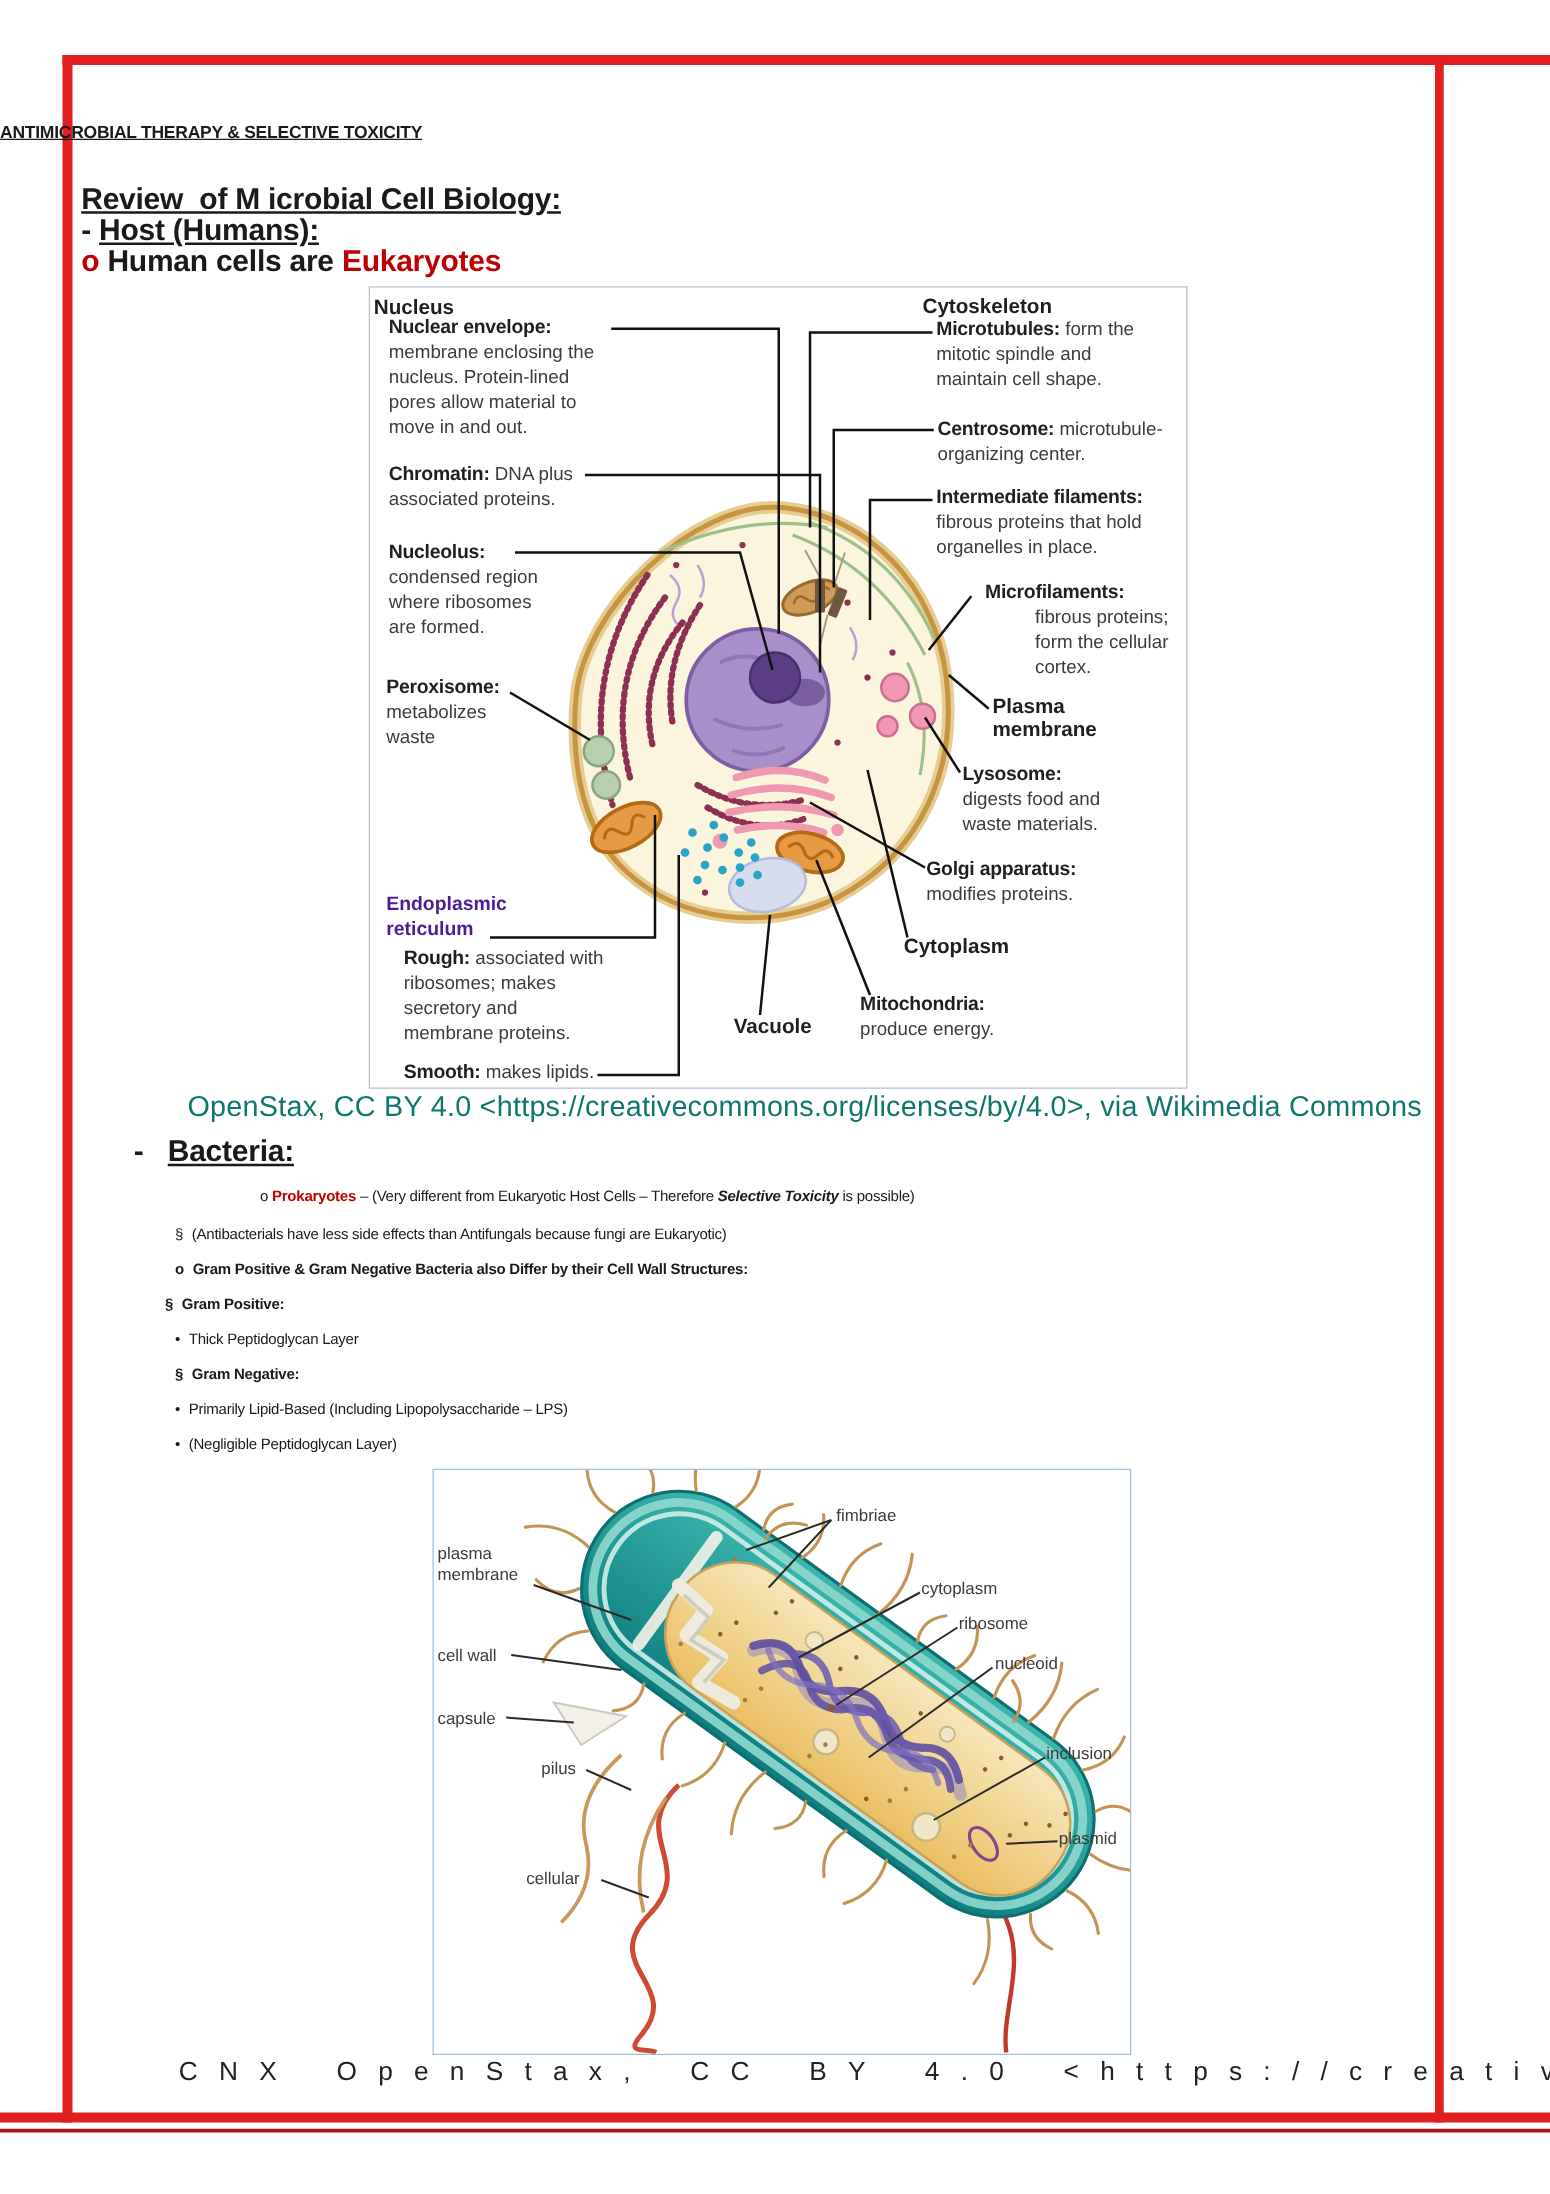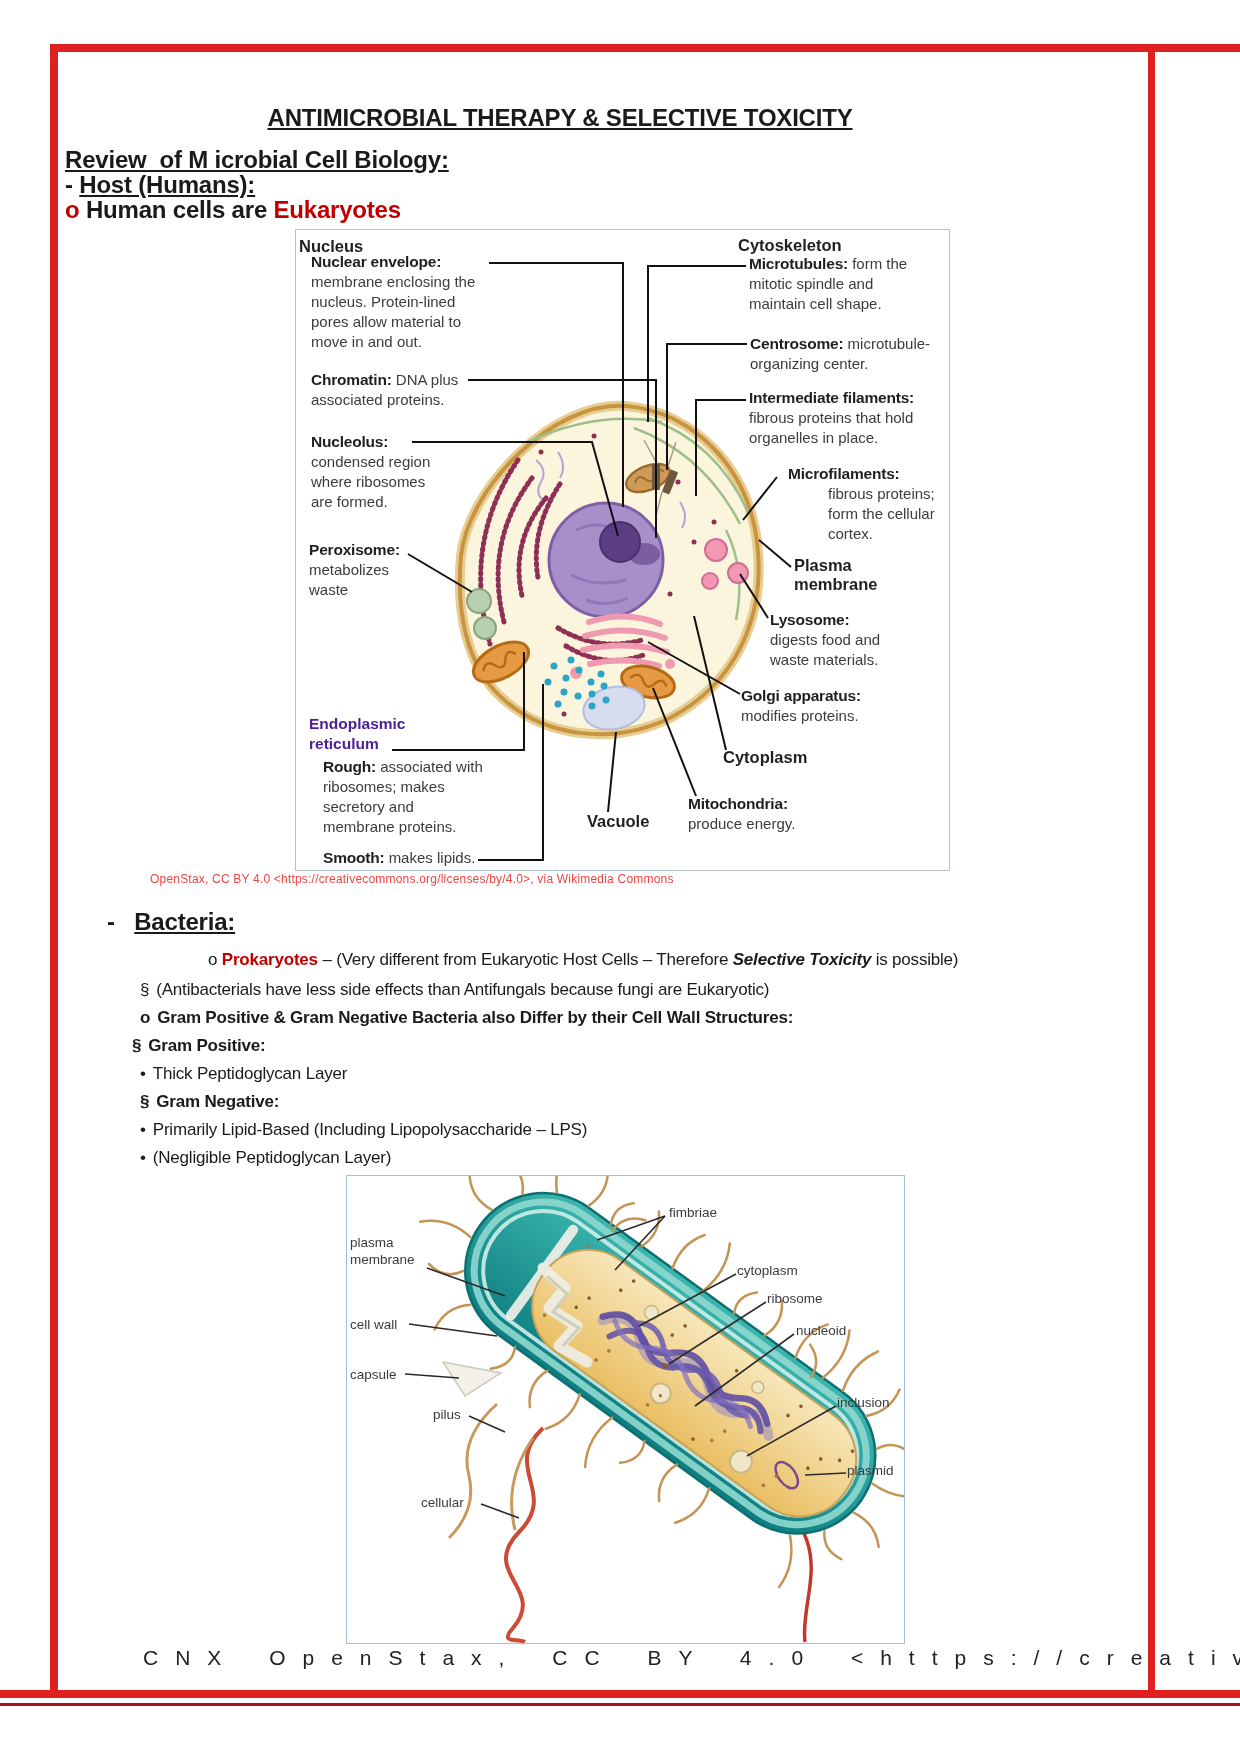--- a/index.html
+++ b/index.html
@@ -1,37 +1,37 @@
 <!DOCTYPE html>
 <html><head>
 <meta charset="utf-8">
 <style>
   html,body{margin:0;padding:0}
   body{width:1240px;height:1755px;position:relative;background:#fff;overflow:hidden;
        font-family:"Liberation Sans",sans-serif;color:#1a1a1a}
   
   .bd{position:absolute;background:#e01f1f}
   
-  .doc-title{position:absolute;left:0;top:88px;width:1120px;text-align:center;
-     font-size:24px;font-weight:bold;text-decoration:underline;letter-spacing:-.2px;white-space:pre}
+  .doc-title{position:absolute;left:0;top:88px;width:1120px;text-align:left;
+     font-size:14px;font-weight:bold;text-decoration:underline;letter-spacing:-.2px;white-space:pre}
   .h-line{position:absolute;font-size:24px;font-weight:bold;white-space:pre;letter-spacing:-.2px}
   .u{text-decoration:underline}
   .red{color:#c00000}
-  .body-line{position:absolute;font-size:17px;white-space:nowrap;letter-spacing:-.2px}
+  .body-line{position:absolute;font-size:12px;white-space:nowrap;letter-spacing:-.2px}
   .bold{font-weight:bold}
   .mk{margin-right:7px}
   
   .fig{position:absolute;background:#fff;border:1px solid #b3c4d2}
   .fig svg{position:absolute;left:0;top:0;width:100%;height:100%}
   .fig .lab{position:absolute;font-size:15px;line-height:20px;color:#3c3c3c}
   .fig .lab b{color:#1f1f1f;font-size:15.5px;letter-spacing:-.2px}
   .fig .hd{position:absolute;font-weight:bold;font-size:16.5px;color:#1f1f1f}
   .tb b{display:block}
   .bfig .lab{font-size:13.5px;line-height:17px;color:#3b3b3b}
-  .attr{position:absolute;font-size:12px;letter-spacing:.2px;white-space:nowrap;color:#ef4444}
+  .attr{position:absolute;font-size:23px;letter-spacing:.2px;white-space:nowrap;color:#0f766e}
   .footer-attr{position:absolute;font-size:21px;letter-spacing:17px;word-spacing:8px;
      white-space:nowrap;color:#222}
 </style>
 </head>
 <body>
 
 <div class="bd" style="left:50px;top:44px;width:1190px;height:8px"></div>
 <div class="bd" style="left:50px;top:44px;width:8px;height:1654px"></div>
 <div class="bd" style="left:1148px;top:44px;width:7px;height:1654px"></div>
 <div class="bd" style="left:0;top:1690px;width:1240px;height:8px"></div>

